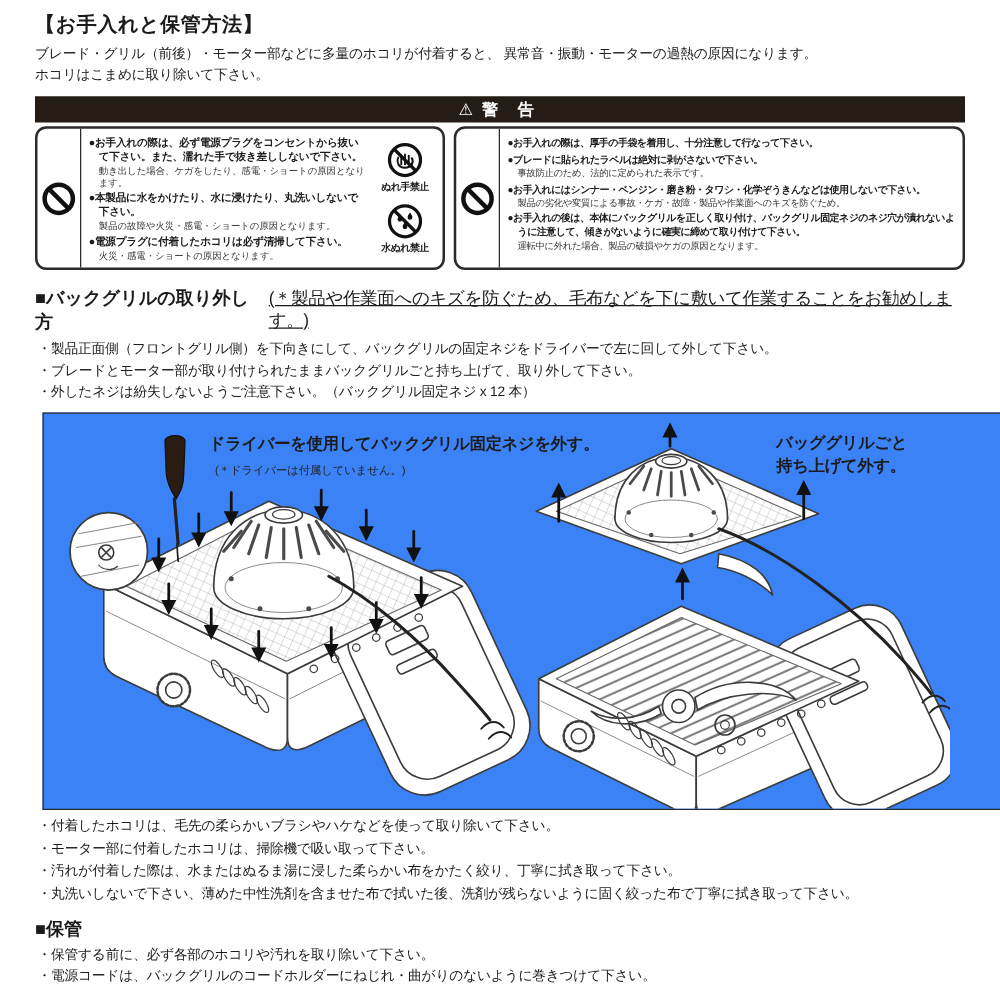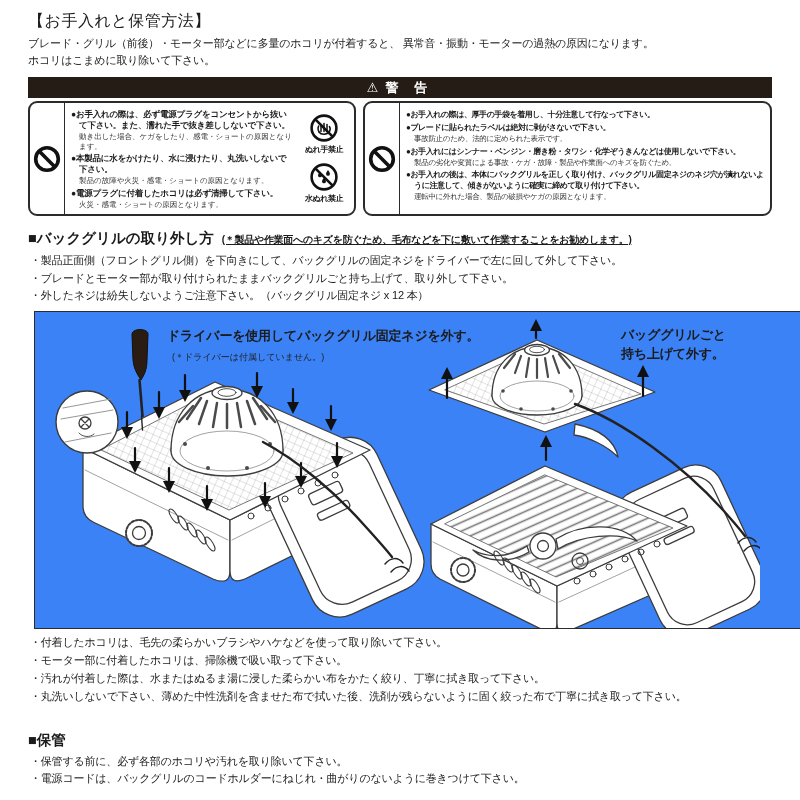--- a/index.html
+++ b/index.html
@@ -1,47 +1,47 @@
 <!DOCTYPE html>
 <html><head>
 <meta charset="utf-8">
 <style>
   html,body{margin:0;padding:0;background:#fff}
   body{width:800px;height:800px;font-family:"Liberation Sans","DejaVu Sans",sans-serif;color:#1b1b1b;overflow:hidden}
   .page{padding:12px 28px 0 28px}
-  .title{font-size:16px;font-weight:normal;line-height:18px;letter-spacing:.5px}
+  .title{font-size:16px;font-weight:bold;line-height:18px;letter-spacing:.5px}
   .intro{margin-top:5px;font-size:11px;line-height:17px;color:#222;letter-spacing:-.2px}
   .warnbar{margin-top:8px;background:#241c15;color:#fff;height:21px;display:flex;align-items:center;justify-content:center;font-size:13px;font-weight:bold;letter-spacing:6px}
   .warnbar .tri{letter-spacing:0;margin-right:7px;font-size:13px}
   .warnrow{display:flex;gap:7px;margin-top:3px}
   .wbox{border:2px solid #2b2b2b;border-radius:9px;display:flex;min-height:102px;background:#fff;box-sizing:border-box}
   .wbox.leftbox{width:328px}
   .wbox.rightbox{flex:1}
   .nocol{width:34px;border-right:1.6px solid #2b2b2b;display:flex;align-items:center;justify-content:center;flex:none}
   .wtexts{flex:1;padding:6px 2px 3px 6px}
   .witem{margin-bottom:2px}
   .wmain{font-size:8.5px;font-weight:bold;line-height:11px;letter-spacing:-.2px;text-indent:-8px;padding-left:8px}
   .wnote{font-size:7.5px;line-height:9.5px;color:#333;padding-left:8px;margin:1px 0 2px 0}
   .rightbox .wmain{font-size:8px;letter-spacing:-.45px}
   .rightbox .wnote{letter-spacing:-.3px}
   .badgecol{width:56px;flex:none;display:flex;flex-direction:column;justify-content:center;gap:7px;padding-right:2px}
   .badge{display:flex;flex-direction:column;align-items:center}
   .badge .lbl{font-size:8px;font-weight:bold;margin-top:1px;letter-spacing:-.5px}
   .sechead{display:flex;align-items:baseline;margin-top:13px}
   .sechead .h{font-size:14.5px;font-weight:bold}
-  .sechead .hnote{font-size:10px;font-weight:bold;margin-left:8px;text-decoration:underline;letter-spacing:-.3px}
+  .sechead .hnote{font-size:14px;font-weight:normal;margin-left:8px;text-decoration:underline;letter-spacing:-.3px}
   .bullets{margin-top:4px;font-size:11px;line-height:17.5px}
   .bullets div{text-indent:-11px;padding-left:13px;letter-spacing:-.2px}
   .figure{position:relative;margin:6px 0 0 6px;width:780px;height:318px;border:1.6px solid #2b2b2b;background:#3b82f6;box-sizing:border-box;overflow:hidden}
   .fig-svg{position:absolute}
   .figcapL{position:absolute;left:132px;top:15px;font-size:13px;font-weight:bold;letter-spacing:-.2px}
   .figcapLnote{position:absolute;left:137px;top:39px;font-size:9px;color:#222}
   .figcapR{position:absolute;left:586px;top:13px;font-size:13px;font-weight:bold;line-height:19px;letter-spacing:-.2px}
   .plainhead{font-size:14.5px;font-weight:bold;margin-top:12px}
-  .plainhead.storage{margin-top:26px}
+  .plainhead.storage{margin-top:10px}
   .bullets.tight{line-height:17px;margin-top:3px}
   .bullets.care{line-height:18px}
 </style>
 </head>
 <body>
 
 <div class="page">
 
   <div class="title">【お手入れと保管方法】</div>
   <div class="intro">

